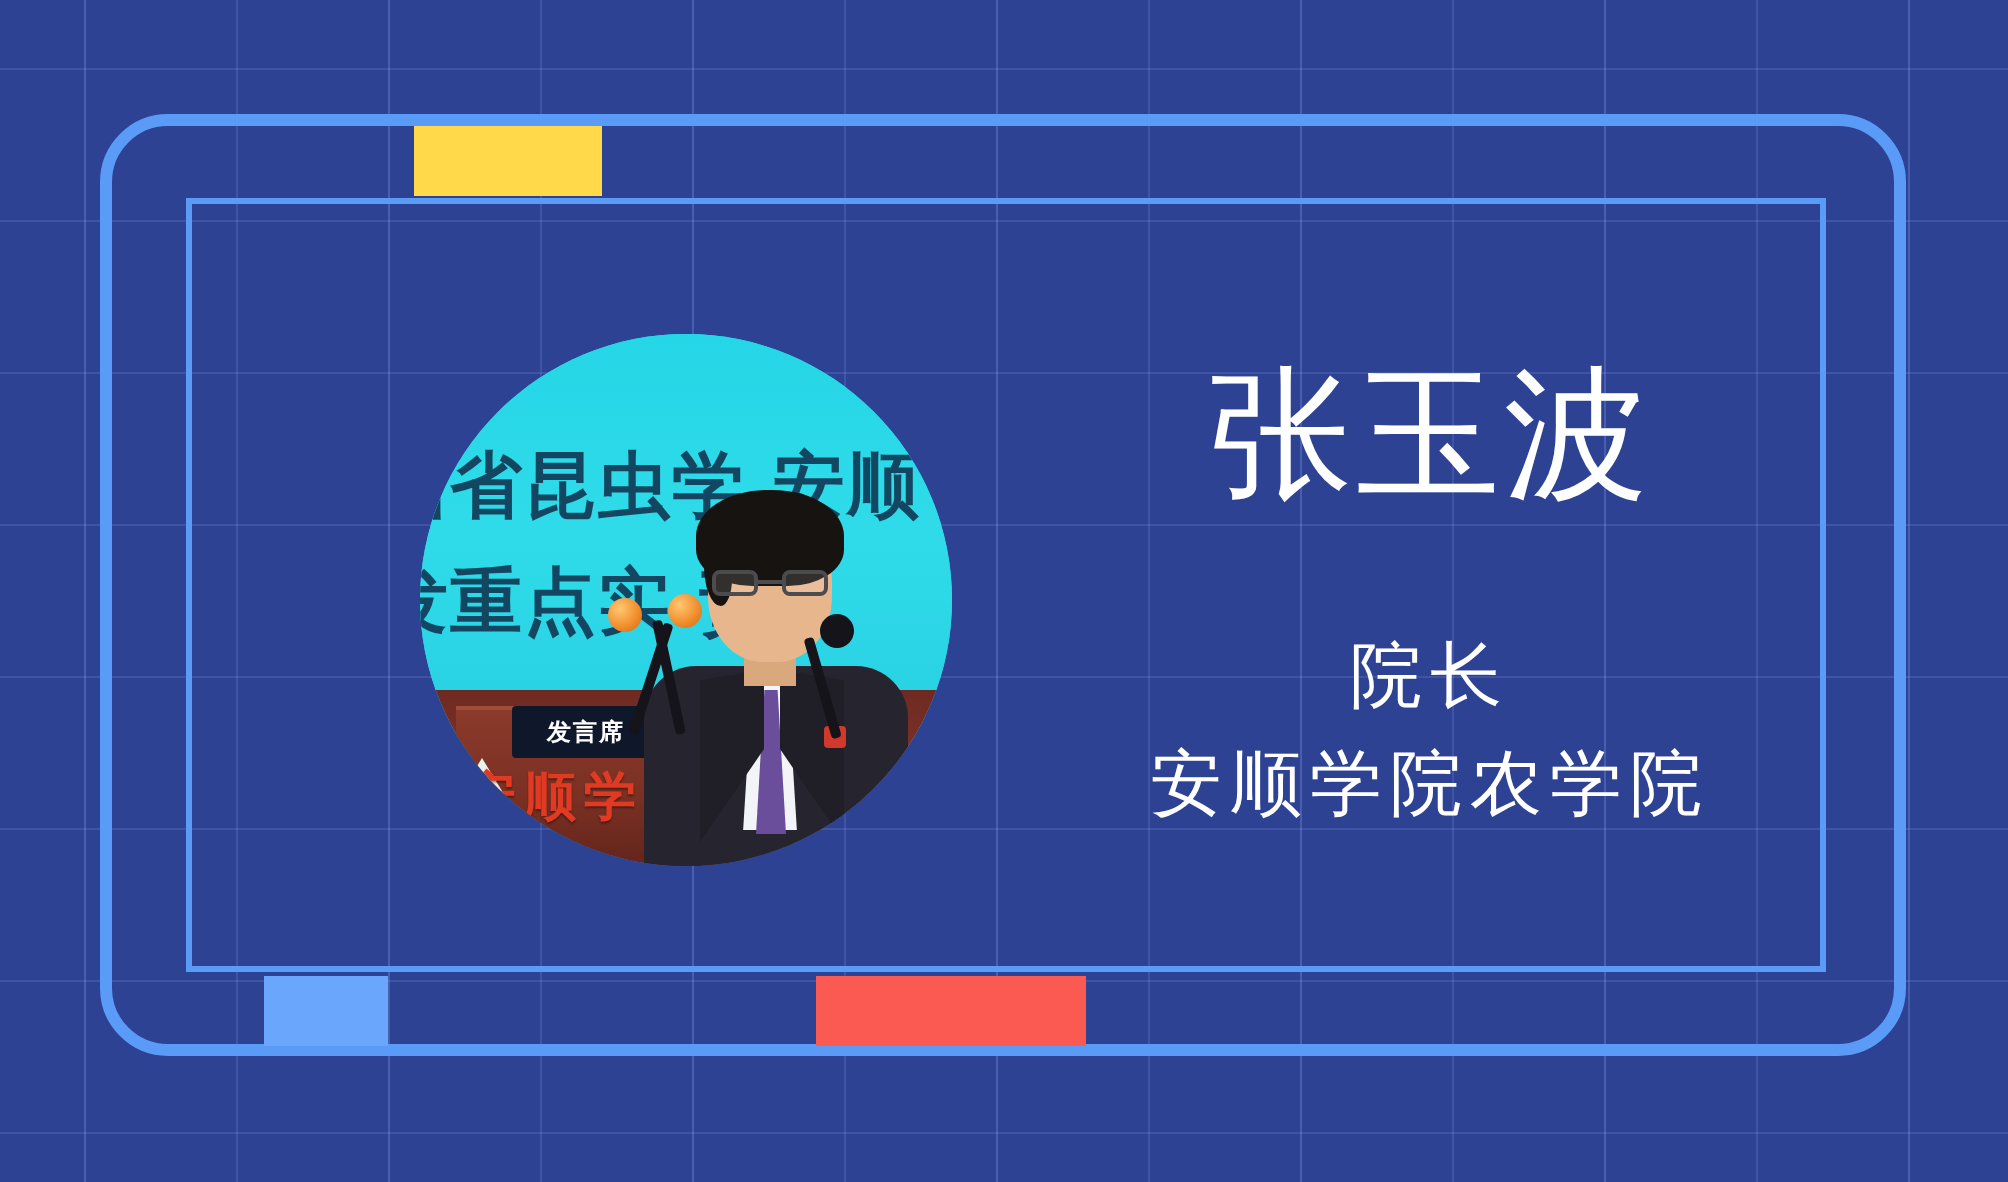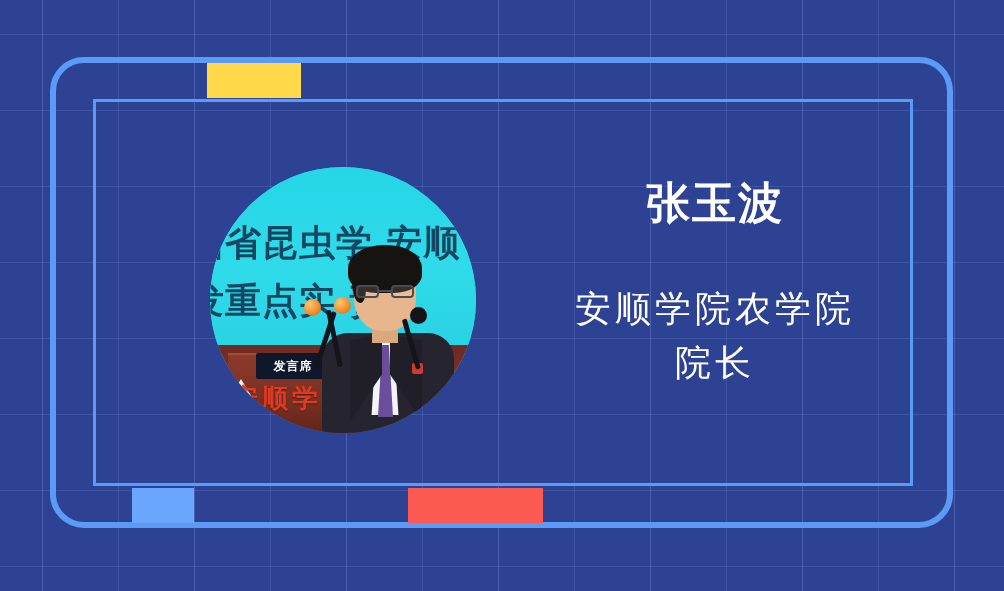--- a/index.html
+++ b/index.html
@@ -274,22 +274,22 @@
   
   #text-block {
     position: absolute;
     left: 500px;
     top: 180px;
     width: 430px;
     text-align: center;
   }
   #speaker-name {
     color: #ffffff;
-    font-size: 44px;
-    font-weight: 700;
+    font-size: 72px;
+    font-weight: 400;
     line-height: 1.05;
     letter-spacing: 2px;
   }
   #speaker-title {
     margin-top: 56px;
     color: #ffffff;
     font-size: 36px;
     font-weight: 400;
     line-height: 1.5;
     letter-spacing: 4px;
@@ -355,18 +355,18 @@
       <div class="mic-head" style="left:124px; top:130px;"></div>
 
       <div class="mic-stem" style="left:206px; top:150px; width:5px; height:52px; transform:rotate(-16deg);"></div>
       <div class="mic-head" style="left:200px; top:140px; background:#14141a;"></div>
     </div>
   </div>
 
   <div id="text-block">
     <div id="speaker-name">张玉波</div>
     <div id="speaker-title">
+      <span class="title-line">院长</span>
       <span class="title-line">安顺学院农学院</span>
-      <span class="title-line">院长</span>
     </div>
   </div>
 
 </div>
 
 </body></html>

